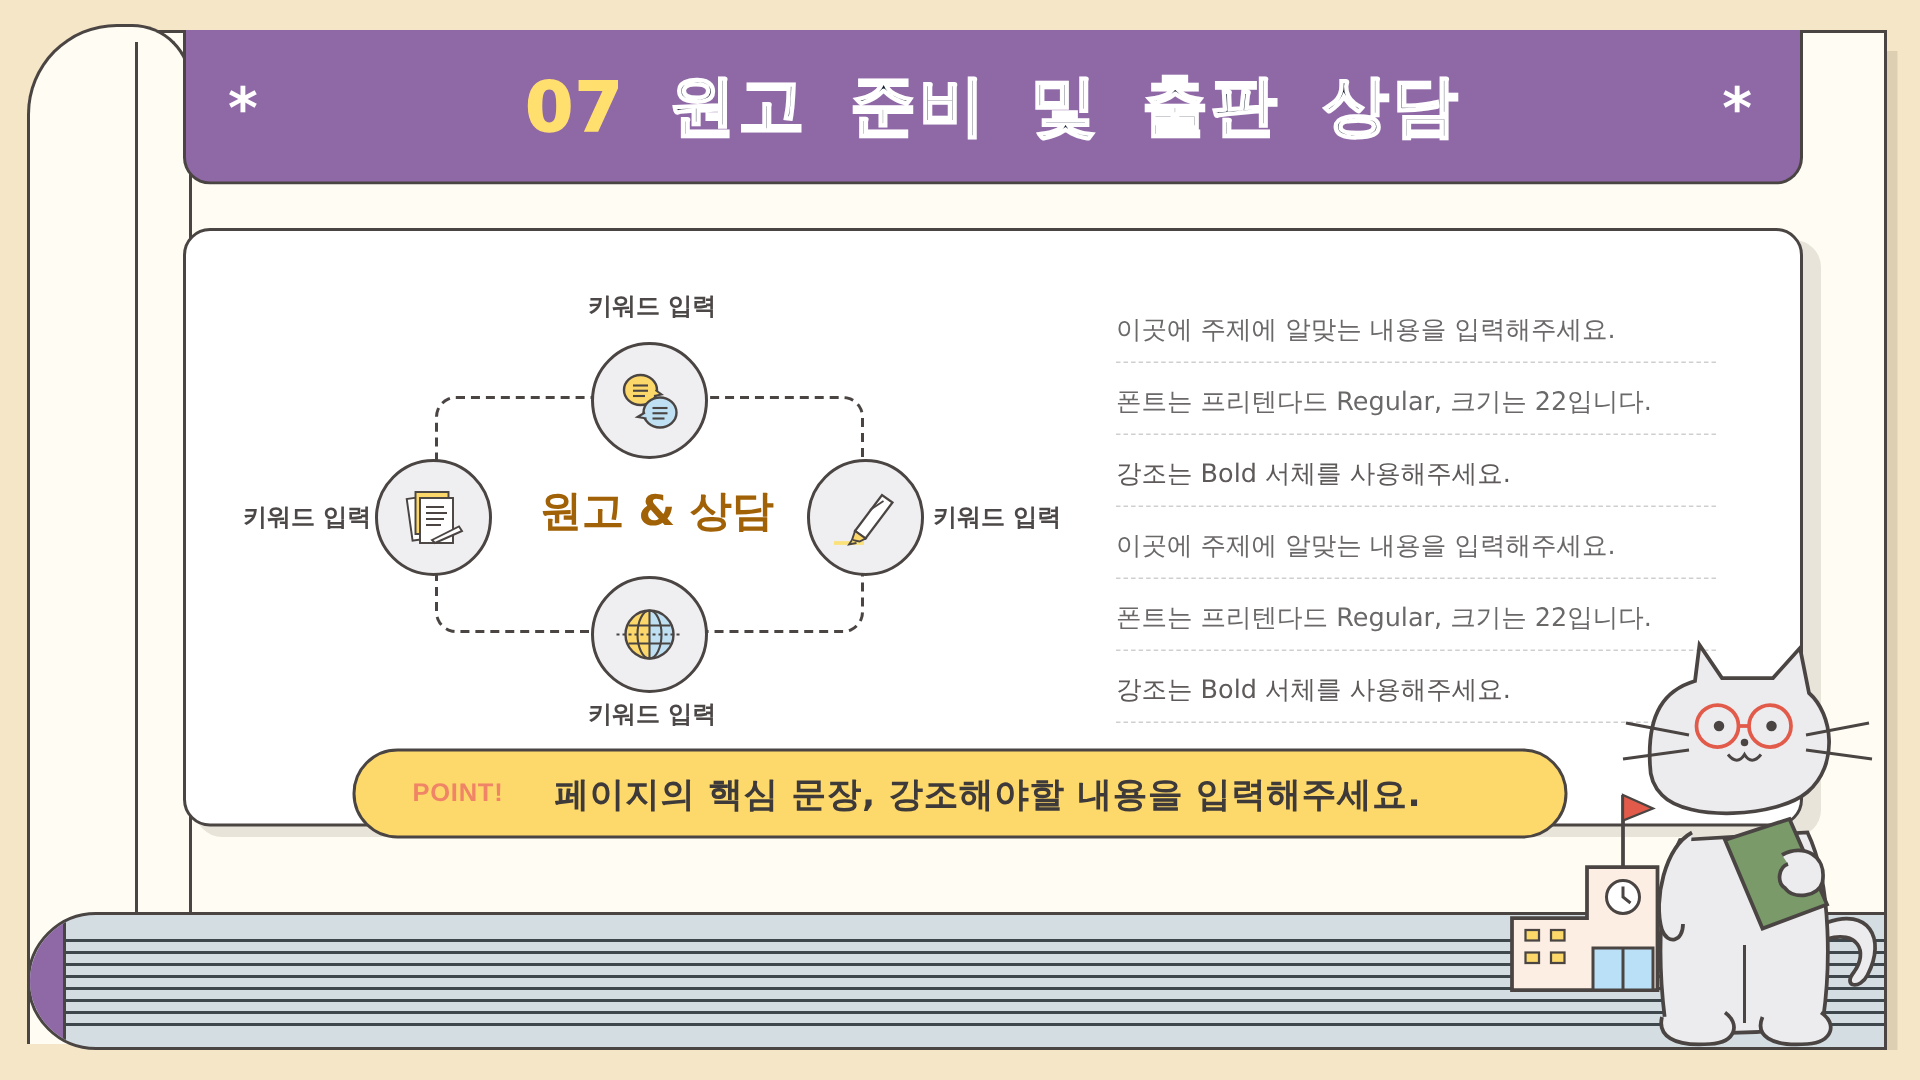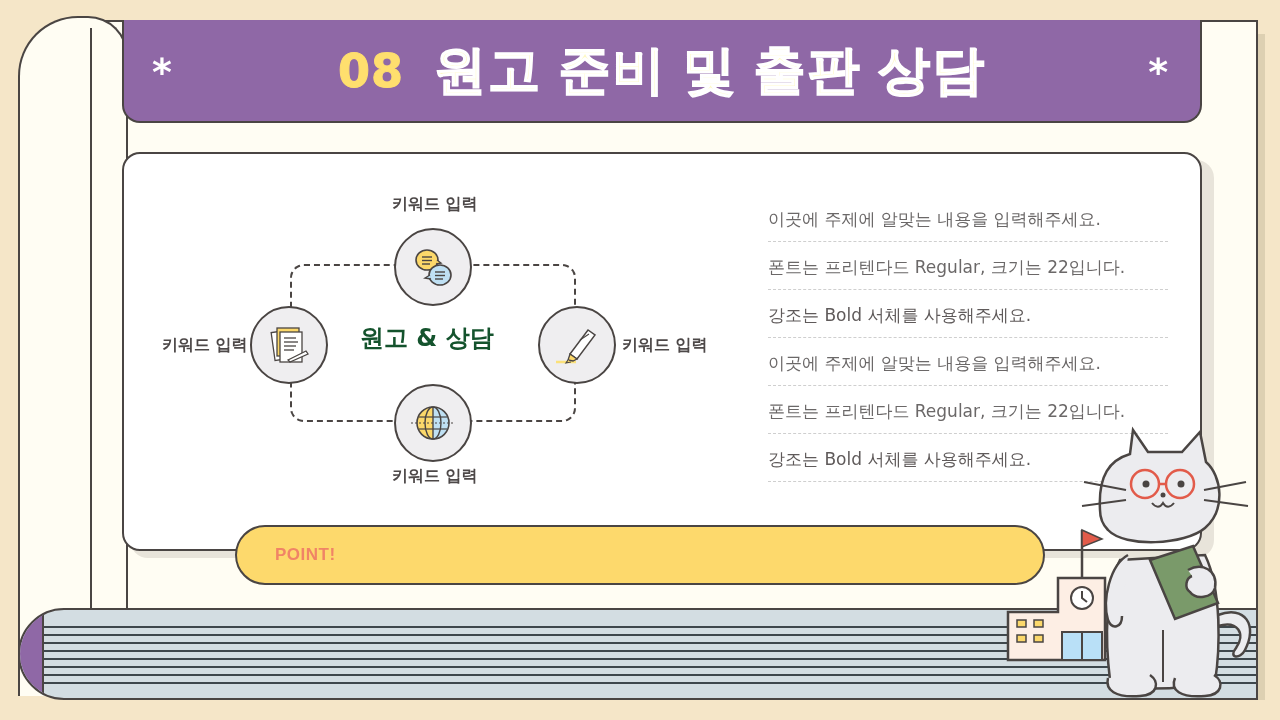--- a/index.html
+++ b/index.html
@@ -53,22 +53,22 @@
     font-family: "DejaVu Sans", sans-serif;
   }
   .title-bar .asterisk.left { left: 28px; }
   .title-bar .asterisk.right { right: 32px; }
   .title-number {
     color: #ffdf6e; font-size: 46px; font-weight: 900; margin-right: 30px;
     font-family: "DejaVu Sans", sans-serif; letter-spacing: 1px;
     -webkit-text-stroke: 1px #ffdf6e;
   }
   .title-text {
-    color: #fef9c3; font-size: 52px; font-weight: 900; letter-spacing: 2px;
-    font-family: Liberation Sans, sans-serif;
+    color: #0f172a; font-size: 44px; font-weight: 900; letter-spacing: 2px;
+    font-family: Liberation Mono, monospace;
     -webkit-text-stroke: 1.5px #ffffff;
   }
   
   .card-shadow {
     position: absolute; left: 130px; top: 160px; width: 1084px; height: 398px;
     background: #e8e4da; border-radius: 18px;
   }
   .card {
     position: absolute; left: 122px; top: 152px; width: 1080px; height: 399px;
     background: #ffffff; border: 2px solid #4a4543; border-radius: 18px;
@@ -83,34 +83,34 @@
     position: absolute; width: 78px; height: 78px; border-radius: 50%;
     background: #efeef0; border: 2px solid #4a4543;
     display: flex; align-items: center; justify-content: center;
   }
   .node svg { width: 50px; height: 50px; }
   .node-label {
     position: absolute; font-size: 16px; font-weight: bold; color: #4d4848;
     white-space: nowrap;
   }
   .center-label {
-    position: absolute; left: 236px; top: 168px; font-size: 24px; font-weight: 900;
-    color: #14532d; white-space: nowrap;
-  }
-  
-  .text-list { position: absolute; left: 644px; top: 40px; width: 400px; }
+    position: absolute; left: 236px; top: 168px; font-size: 28px; font-weight: 900;
+    color: #a16207; white-space: nowrap;
+  }
+  
+  .text-list { position: absolute; left: 620px; top: 40px; width: 400px; }
   .text-item {
     height: 48px; display: flex; align-items: center;
     font-size: 17px; color: #6b6868; border-bottom: 1.5px dashed #cfcfcf;
     padding-top: 4px; white-space: nowrap;
   }
   .text-item.bold { font-weight: normal; color: #5f5a5a; }
   
   .point-banner {
-    position: absolute; left: 235px; top: 525px; width: 810px; height: 60px;
+    position: absolute; left: 235px; top: 499px; width: 810px; height: 60px;
     background: #fdd96c; border: 2px solid #4a4543; border-radius: 30px;
     display: flex; align-items: center; padding-left: 38px;
   }
   .point-label {
     color: #f08466; font-size: 17px; font-weight: bold; letter-spacing: 0.5px;
     margin-right: 34px; font-family: "Liberation Sans", sans-serif;
   }
   .point-text {
     color: #3e3a3a; font-size: 23px; font-weight: 900; letter-spacing: 0.5px;
   }
@@ -132,21 +132,21 @@
   <div class="line" style="top:32px"></div>
   <div class="line" style="top:40px"></div>
   <div class="line" style="top:48px"></div>
   <div class="line" style="top:56px"></div>
   <div class="line" style="top:64px"></div>
   <div class="line" style="top:72px"></div>
 </div>
 
 <div class="title-bar">
   <span class="asterisk left">*</span>
-  <span class="title-number">08</span>
+  <span class="title-number">07</span>
   <span class="title-text">원고 준비 및 출판 상담</span>
   <span class="asterisk right">*</span>
 </div>
 
 <div class="card-shadow"></div>
 <div class="card">
   <div class="diagram">
     <div class="dash-rect"></div>
 
     <span class="center-label">원고 &amp; 상담</span>
@@ -212,20 +212,21 @@
     <div class="text-item">폰트는 프리텐다드 Regular, 크기는 22입니다.</div>
     <div class="text-item bold">강조는 Bold 서체를 사용해주세요.</div>
     <div class="text-item">이곳에 주제에 알맞는 내용을 입력해주세요.</div>
     <div class="text-item">폰트는 프리텐다드 Regular, 크기는 22입니다.</div>
     <div class="text-item bold">강조는 Bold 서체를 사용해주세요.</div>
   </div>
 </div>
 
 <div class="point-banner">
   <span class="point-label">POINT!</span>
+  <span class="point-text">페이지의 핵심 문장, 강조해야할 내용을 입력해주세요.</span>
 </div>
 
 <svg class="illustration" viewBox="0 0 280 300">
   <g>
     <line x1="82" y1="110" x2="82" y2="158" stroke="#4a4543" stroke-width="2.5"></line>
     <path d="M82 110 L102 119 L82 127 Z" fill="#e25b4a" stroke="#4a4543" stroke-width="1.5"></path>
     <path d="M58 158 L105 158 L105 240 L8 240 L8 192 L58 192 Z" fill="#fdeee4" stroke="#4a4543" stroke-width="2.5"></path>
     <circle cx="82" cy="178" r="11" fill="#fff" stroke="#4a4543" stroke-width="2"></circle>
     <path d="M82 171 L82 178 L87 182" fill="none" stroke="#4a4543" stroke-width="2"></path>
     <rect x="17" y="200" width="9" height="7" fill="#fcd86a" stroke="#4a4543" stroke-width="1.5"></rect>

